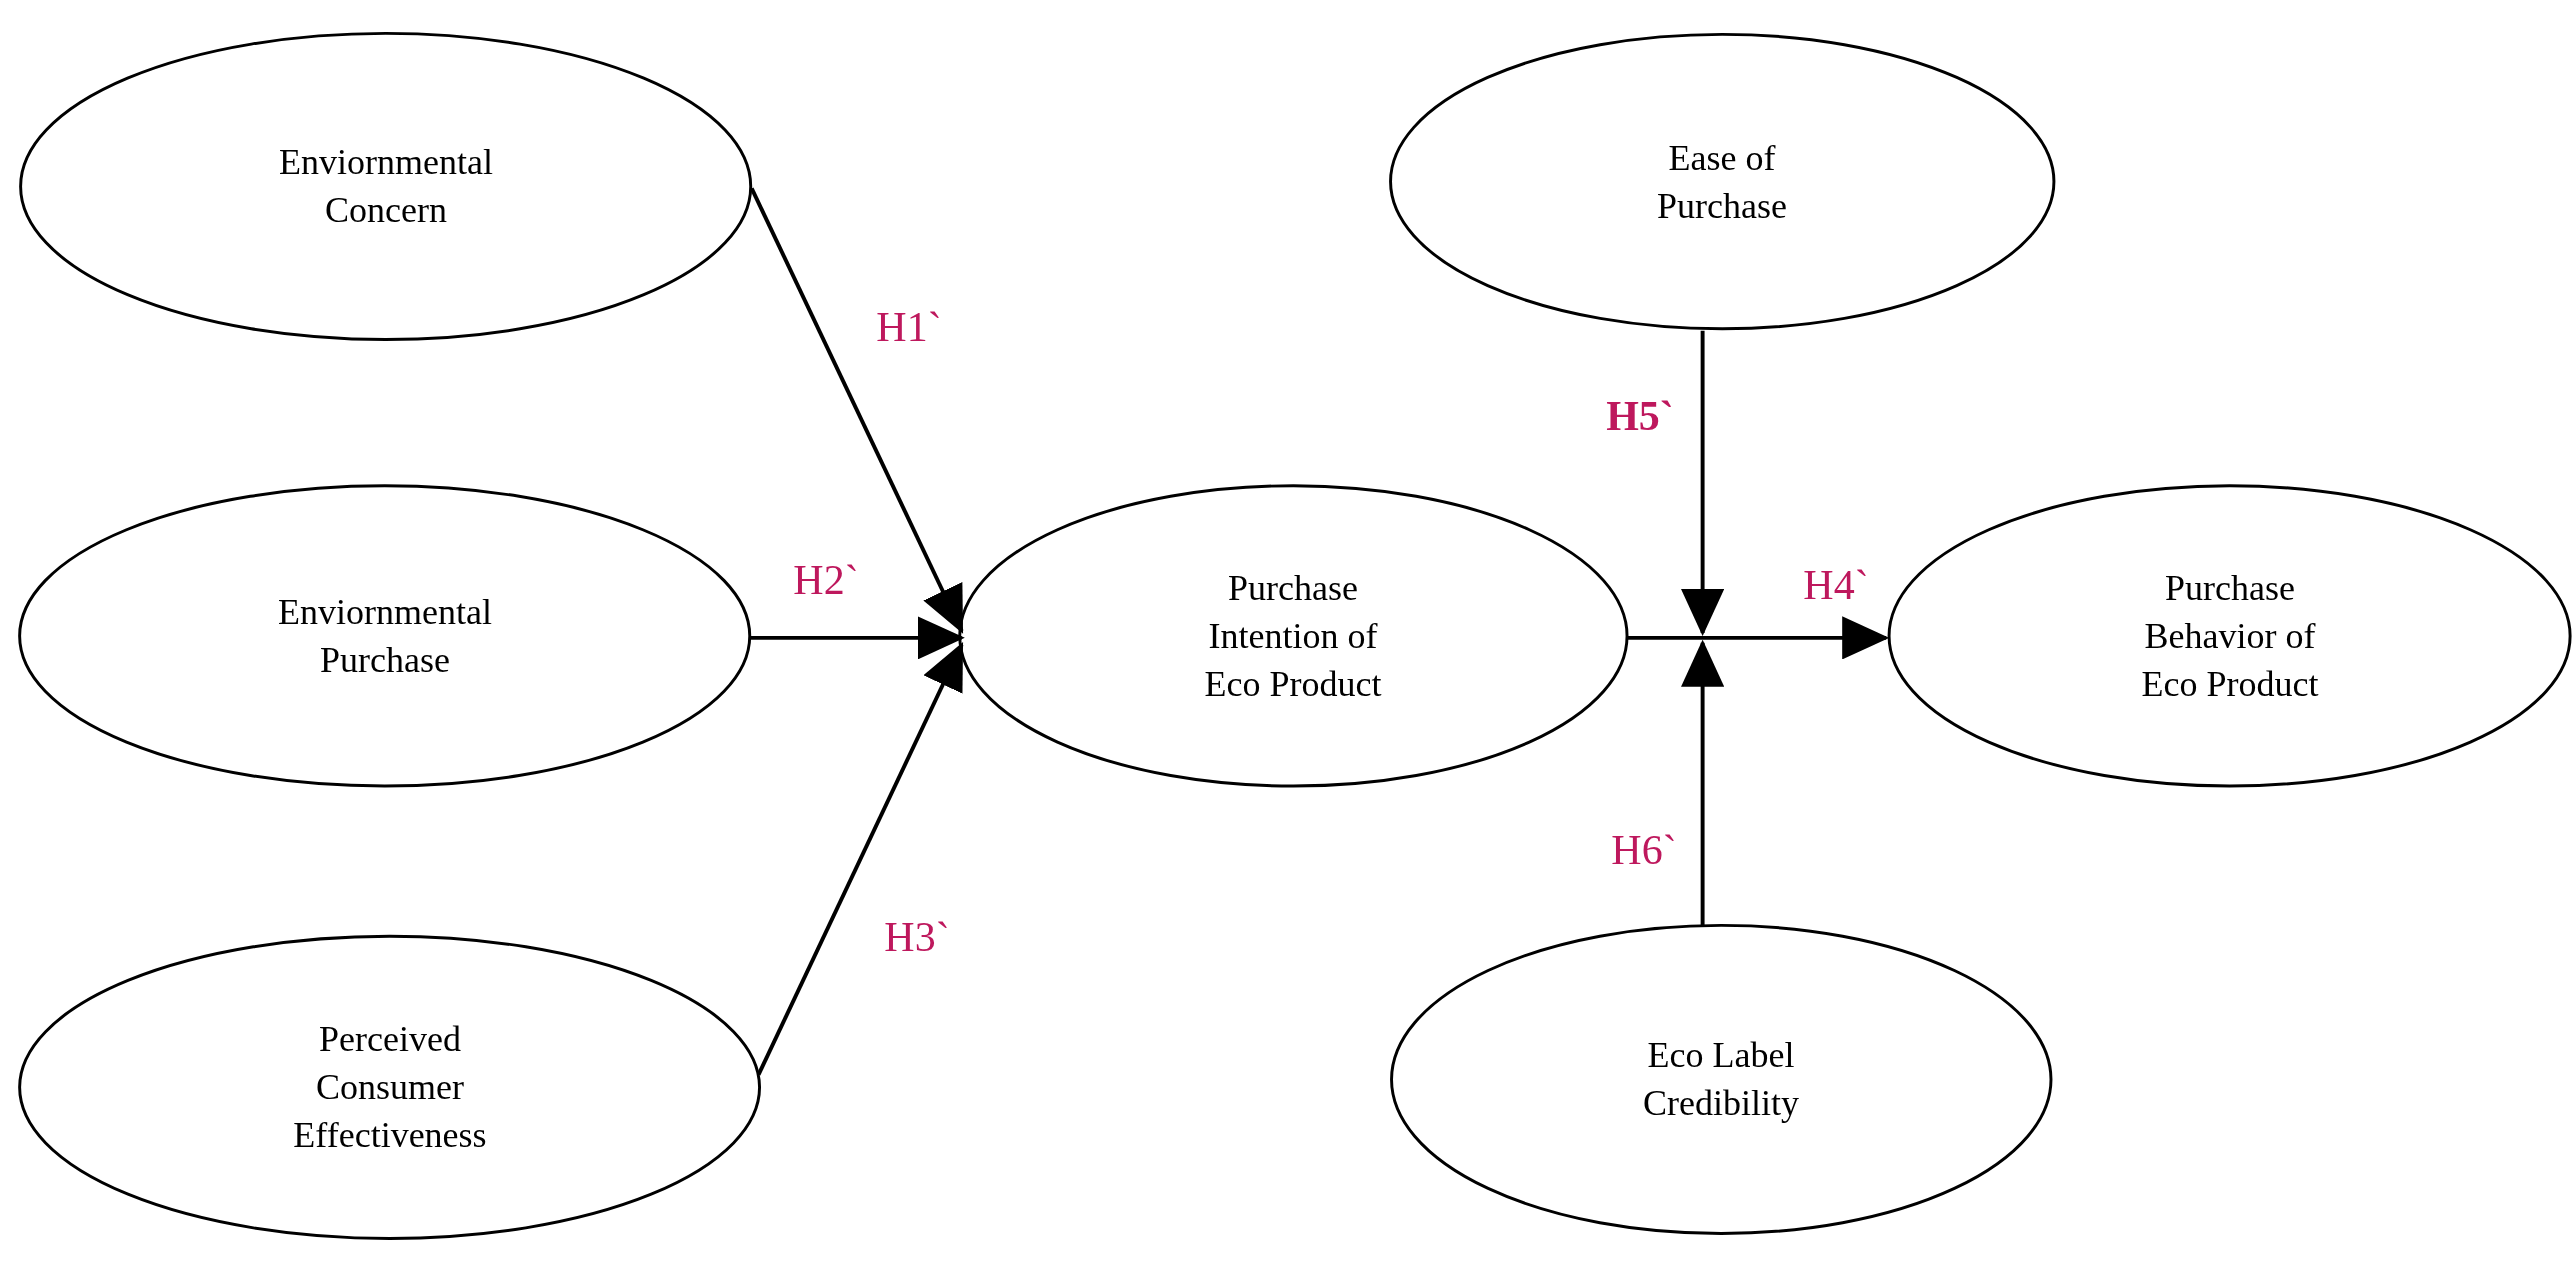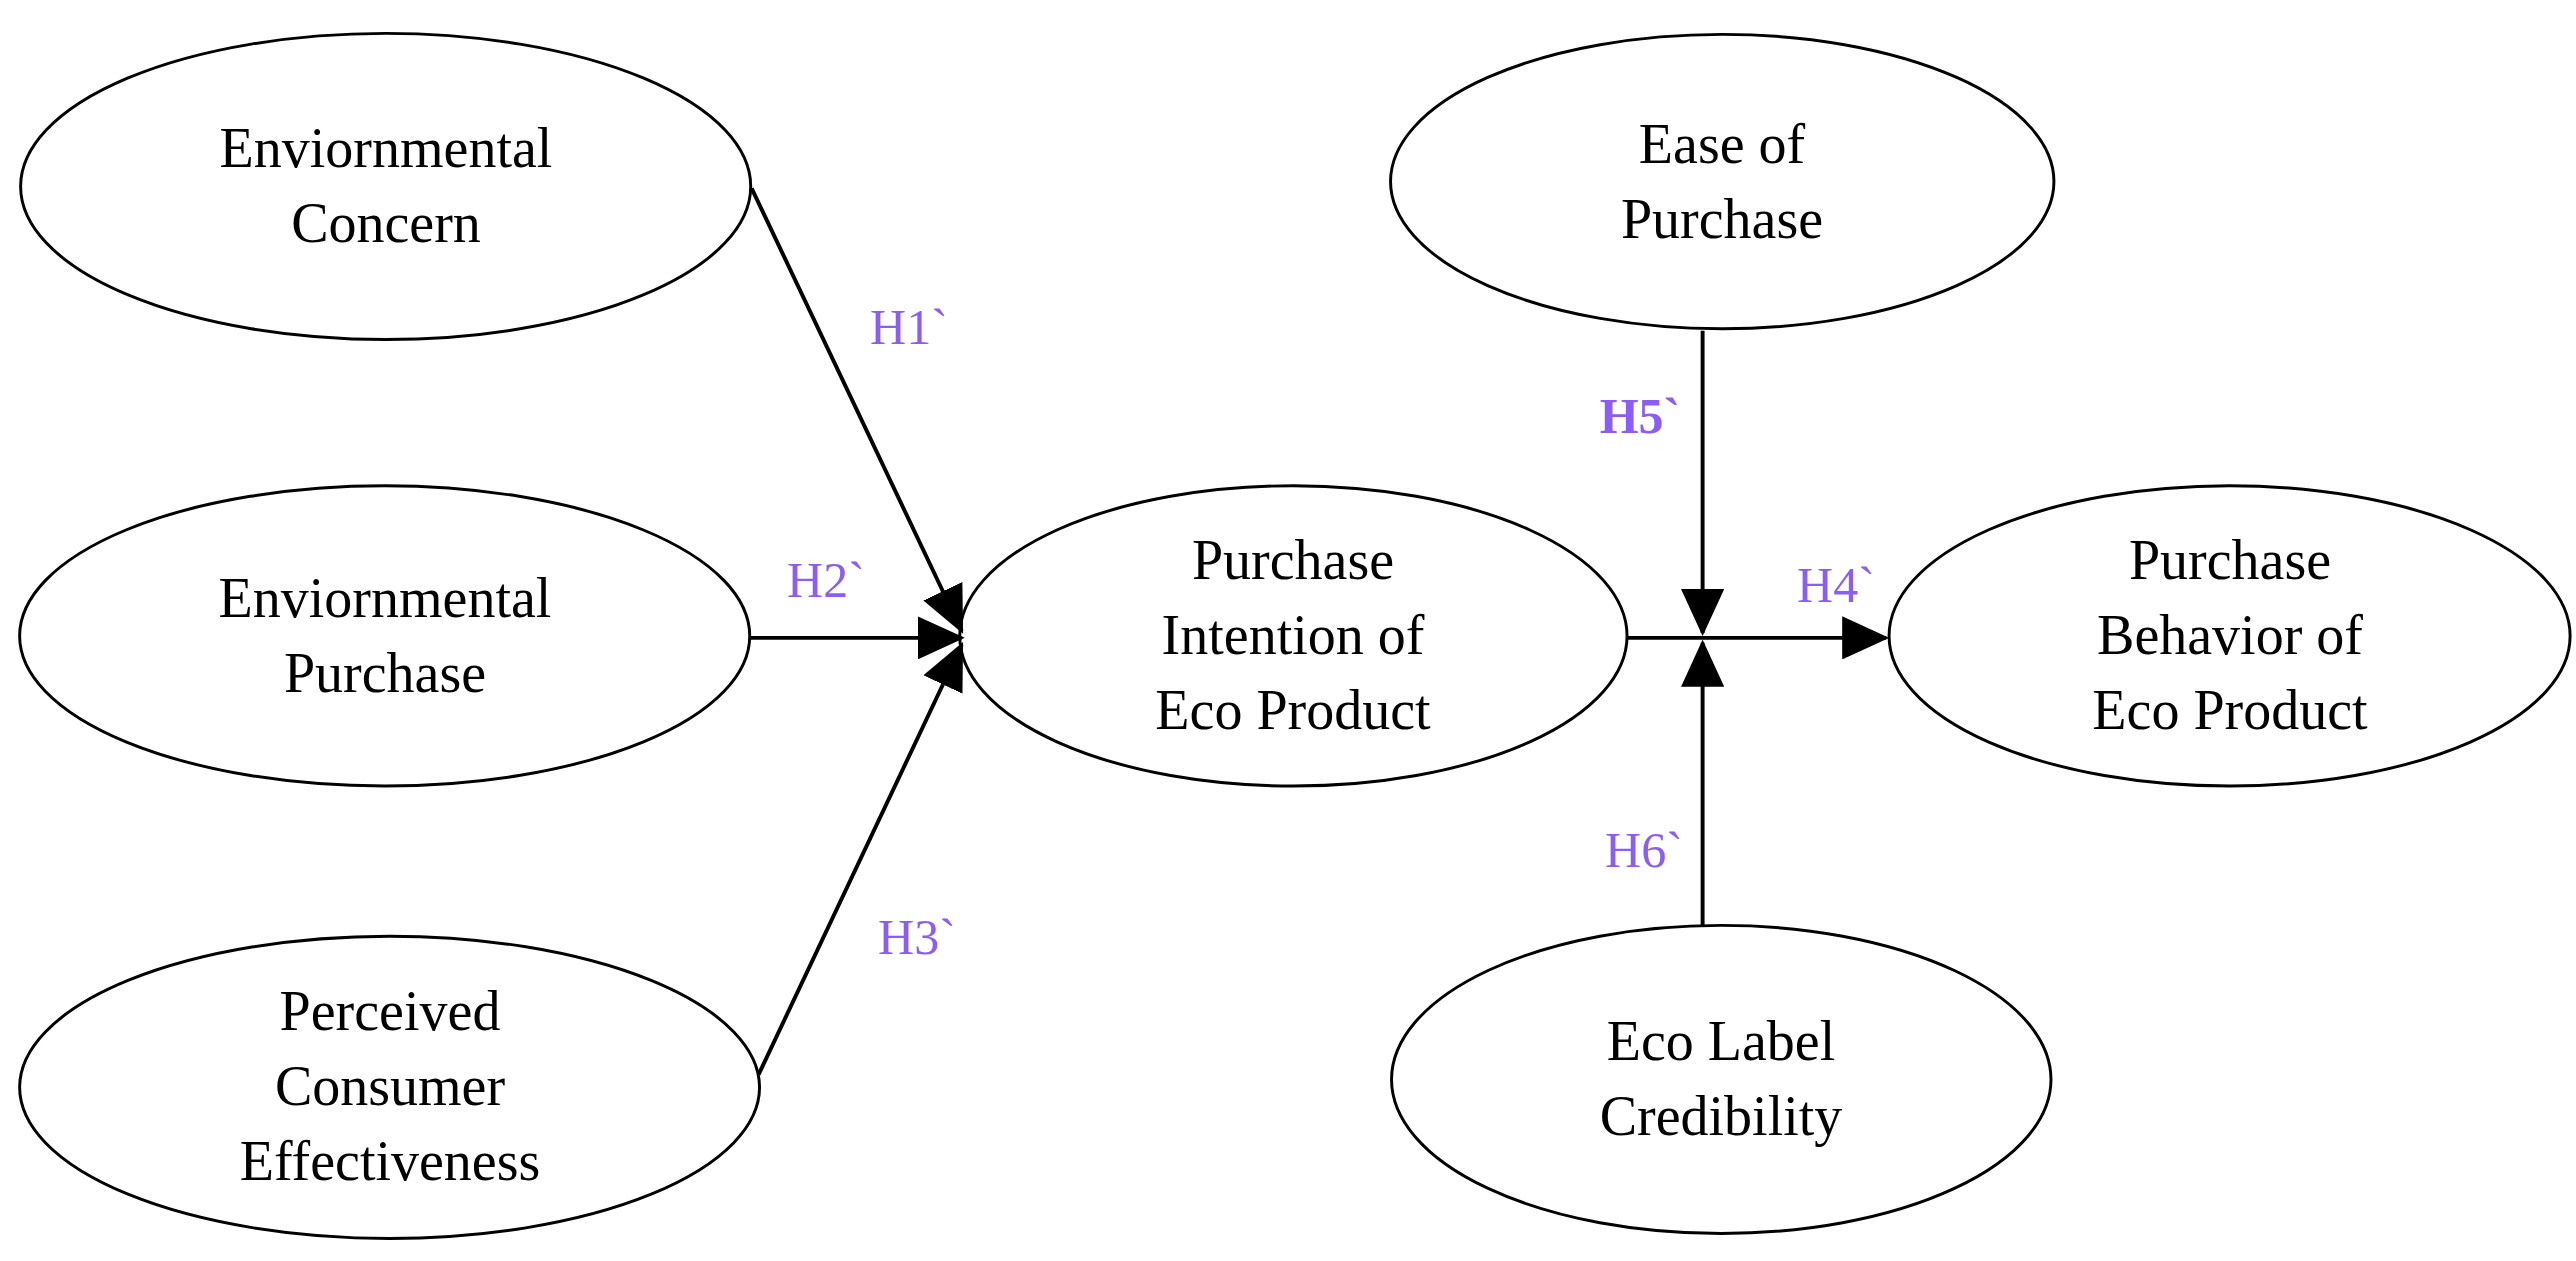--- a/index.html
+++ b/index.html
@@ -20,31 +20,31 @@
     position: absolute;
     left: 0;
     top: 0;
     width: 2576px;
     height: 1262px;
   }
   .node-label {
     position: absolute;
     transform: translate(-50%, -50%);
     text-align: center;
-    font-size: 56px;
+    font-size: 36px;
     line-height: 1.34;
     color: #000000;
     white-space: nowrap;
   }
   .hyp-label {
     position: absolute;
     transform: translate(-50%, -50%);
-    font-size: 50px;
+    font-size: 42px;
     line-height: 1;
-    color: #8b5cf6;
+    color: #be185d;
     white-space: nowrap;
   }
 </style>
 </head>
 <body>
 
 <div id="canvas">
 
   <svg id="diagram-svg" viewBox="0 0 2625 1286">
     <defs>

